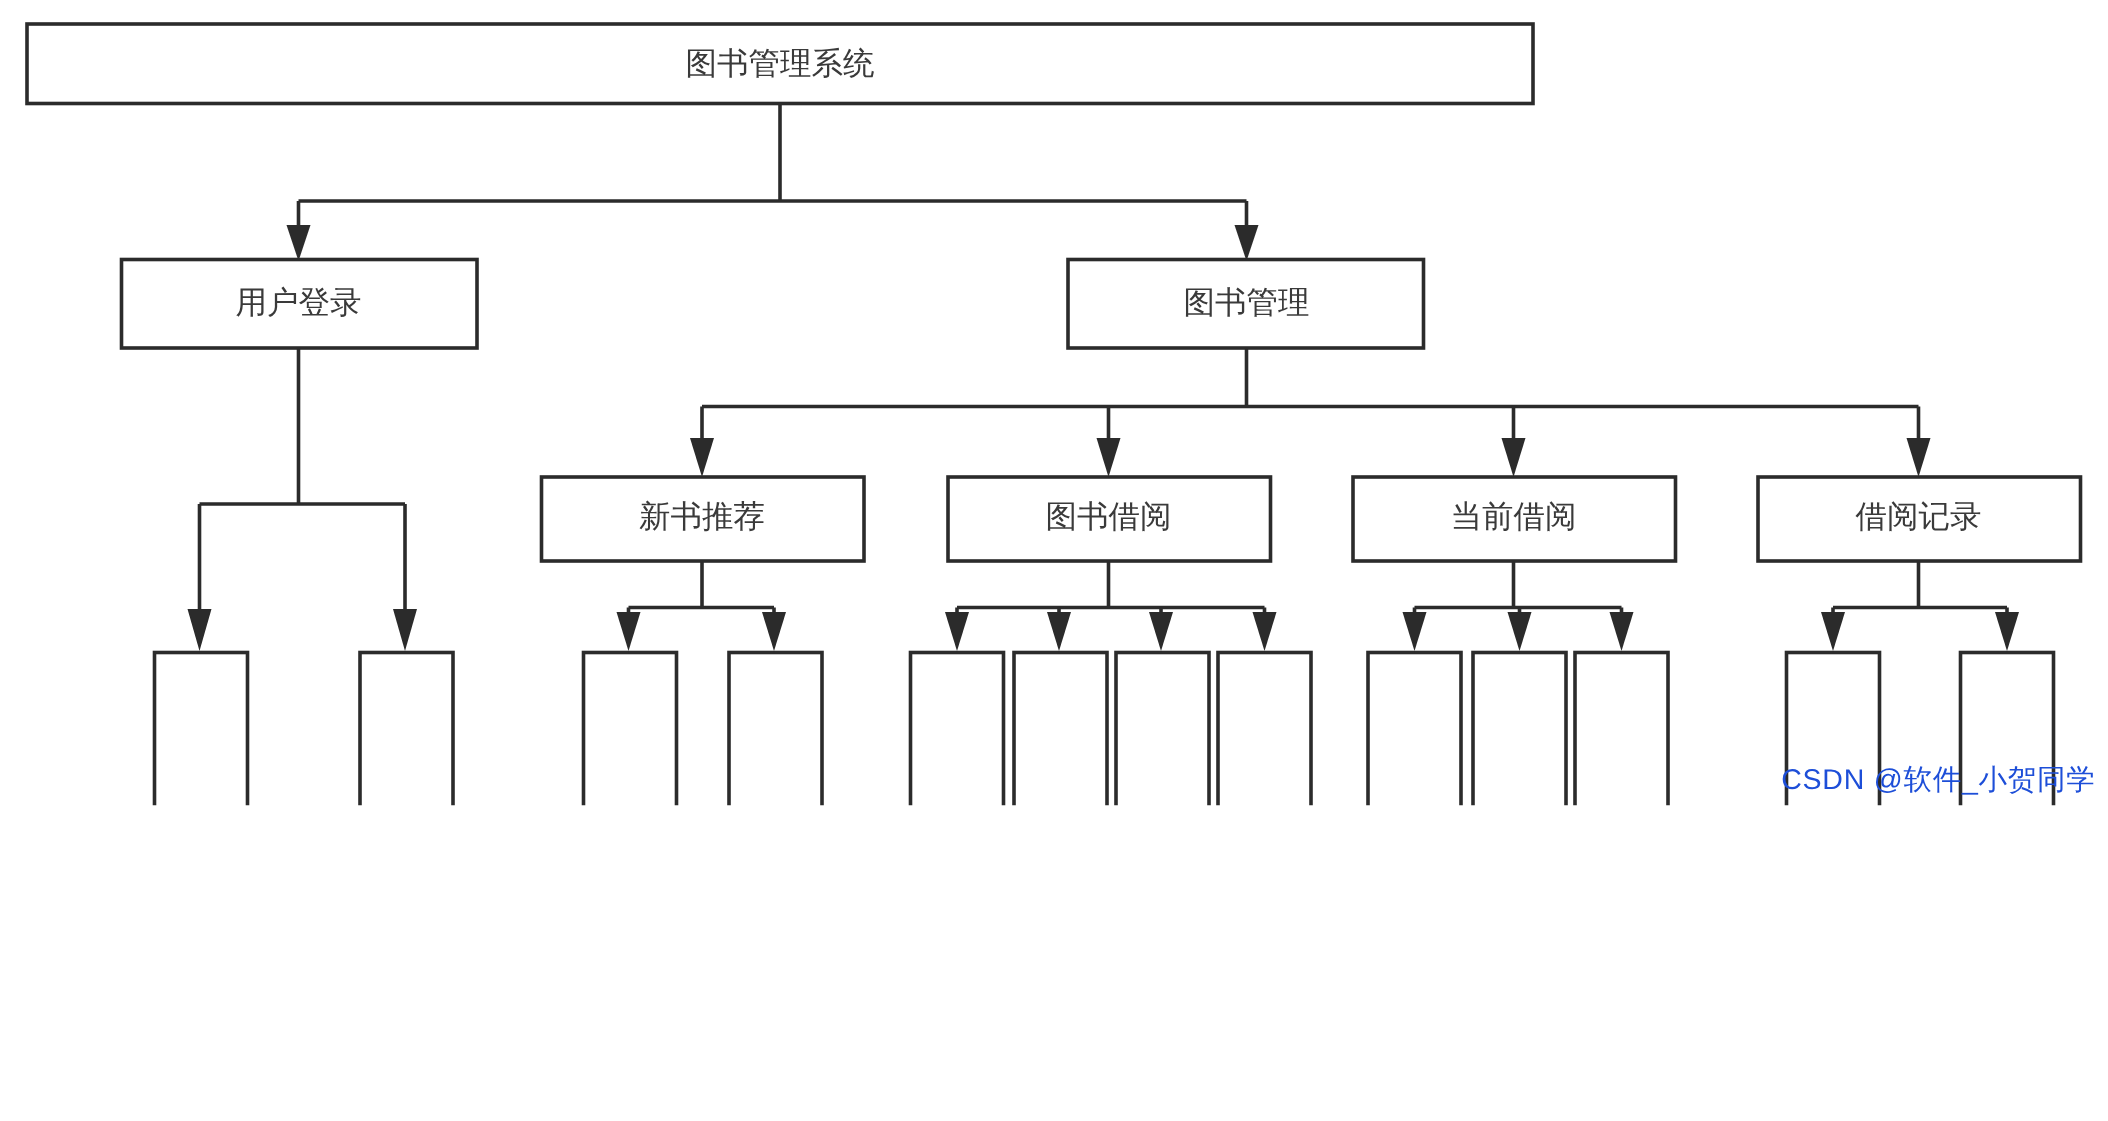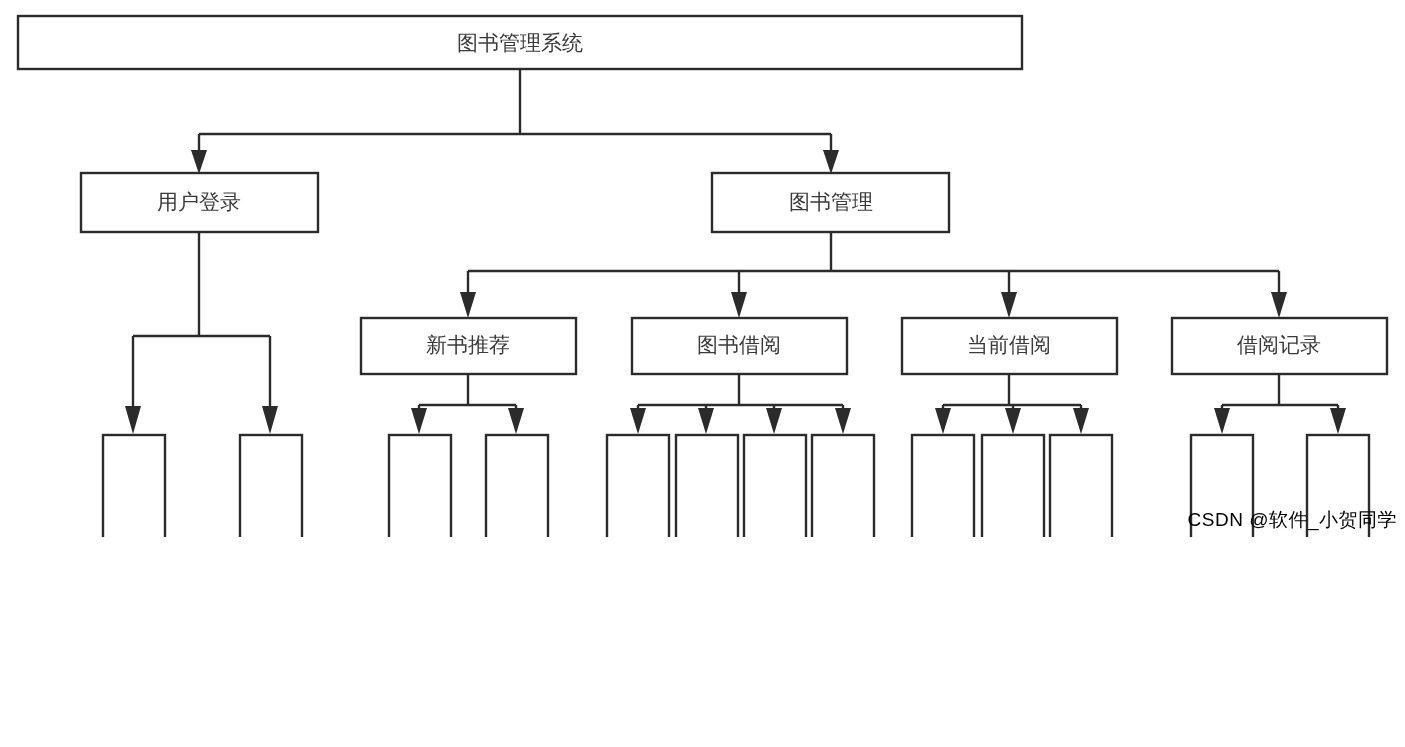--- a/index.html
+++ b/index.html
@@ -63,21 +63,21 @@
     color: #3a3a3a;
     letter-spacing: 2px;
     white-space: nowrap;
   }
   .watermark {
     position: absolute;
     right: 8px;
     bottom: 4px;
     font-family: "Liberation Sans", "DejaVu Sans", sans-serif;
     font-size: 19px;
-    color: #000000;
+    color: #1d4ed8;
     white-space: nowrap;
     letter-spacing: 0.5px;
   }
 </style>
 </head>
 <body>
 
 <div id="diagram-root">
 
   <svg id="flow-svg" viewBox="0 0 1405 747">

